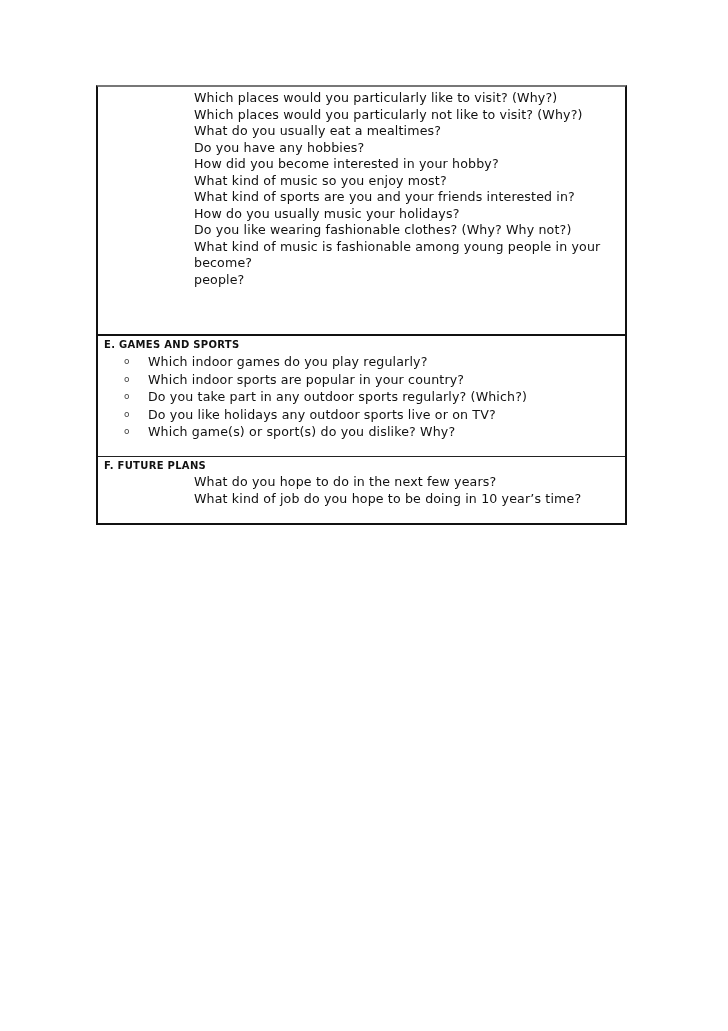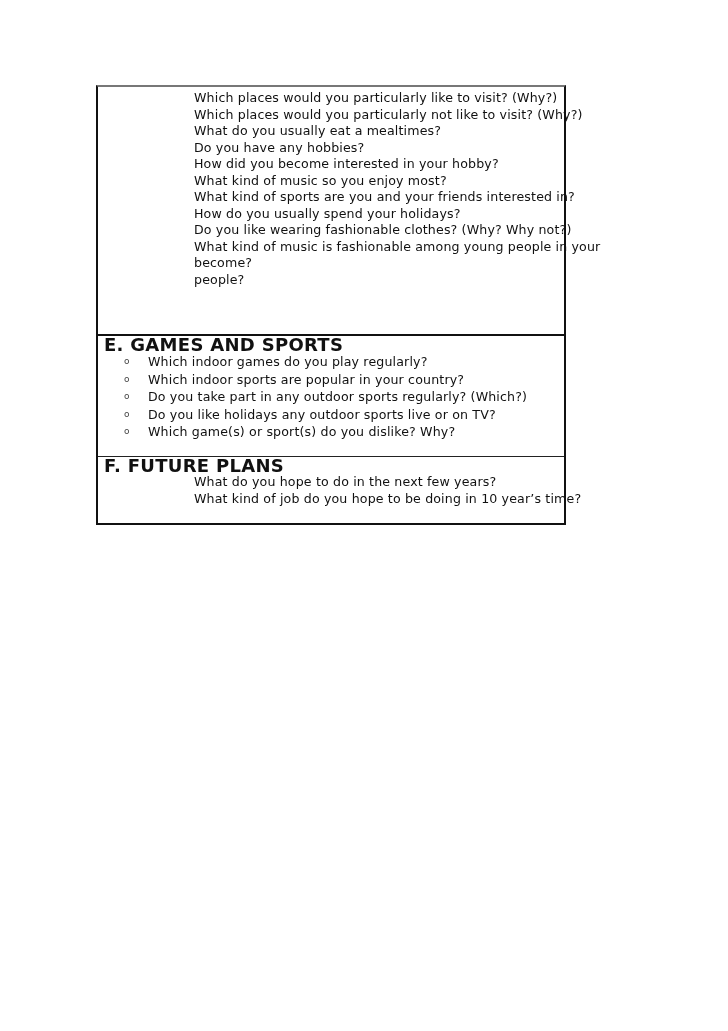--- a/index.html
+++ b/index.html
@@ -1,43 +1,43 @@
 <!DOCTYPE html>
 <html><head>
 <meta charset="utf-8">
 <style>
   html, body { margin: 0; padding: 0; background: #ffffff; }
   body { width: 728px; height: 1031px; position: relative; overflow: hidden;
          font-family: "DejaVu Sans", sans-serif; color: #111; }
-  .doc-table { position: absolute; left: 96px; top: 85px; width: 470px;
+  .doc-table { position: absolute; left: 96px; top: 85px; width: 531px;
                border-left: 2px solid #111; border-right: 2px solid #111;
                border-top: 2px solid #777; border-bottom: 2px solid #111; box-sizing: border-box; }
   .cell { box-sizing: border-box; padding: 0 4px 0 6px; }
   .cell-d { padding-top: 3px; border-bottom: 2px solid #111; height: 249px; }
   .cell-e { border-bottom: 1px solid #222; height: 121px; padding-top: 1px; }
   .cell-f { height: 66px; padding-top: 1px; }
   .line { font-size: 12.6px; line-height: 16.5px; white-space: nowrap; letter-spacing: 0.15px; }
   .indent { padding-left: 90px; }
-  .heading { font-weight: bold; font-size: 18px; line-height: 16px; letter-spacing: 0.3px; }
+  .heading { font-weight: bold; font-size: 10px; line-height: 16px; letter-spacing: 0.3px; }
   .bullet-row { display: flex; align-items: center; font-size: 12.6px; line-height: 17.5px; padding-left: 20px; white-space: nowrap; letter-spacing: 0.15px; }
   .bullet { width: 24px; font-size: 9px; color: #444; }
 </style>
 </head>
 <body>
 
 <div class="doc-table">
   <div class="cell cell-d">
     <div class="line indent">Which places would you particularly like to visit? (Why?)</div>
     <div class="line indent">Which places would you particularly not like to visit? (Why?)</div>
     <div class="line indent">What do you usually eat a mealtimes?</div>
     <div class="line indent">Do you have any hobbies?</div>
     <div class="line indent">How did you become interested in your hobby?</div>
     <div class="line indent">What kind of music so you enjoy most?</div>
     <div class="line indent">What kind of sports are you and your friends interested in?</div>
-    <div class="line indent">How do you usually spend your holidays?</div>
+    <div class="line indent">How do you usually music your holidays?</div>
     <div class="line indent">Do you like wearing fashionable clothes? (Why? Why not?)</div>
     <div class="line indent">What kind of music is fashionable among young people in your</div>
     <div class="line indent">become?</div>
     <div class="line indent">people?</div>
   </div>
 
   <div class="cell cell-e">
     <div class="heading">E. GAMES AND SPORTS</div>
     <div class="bullet-row">
       <span class="bullet">o</span>

